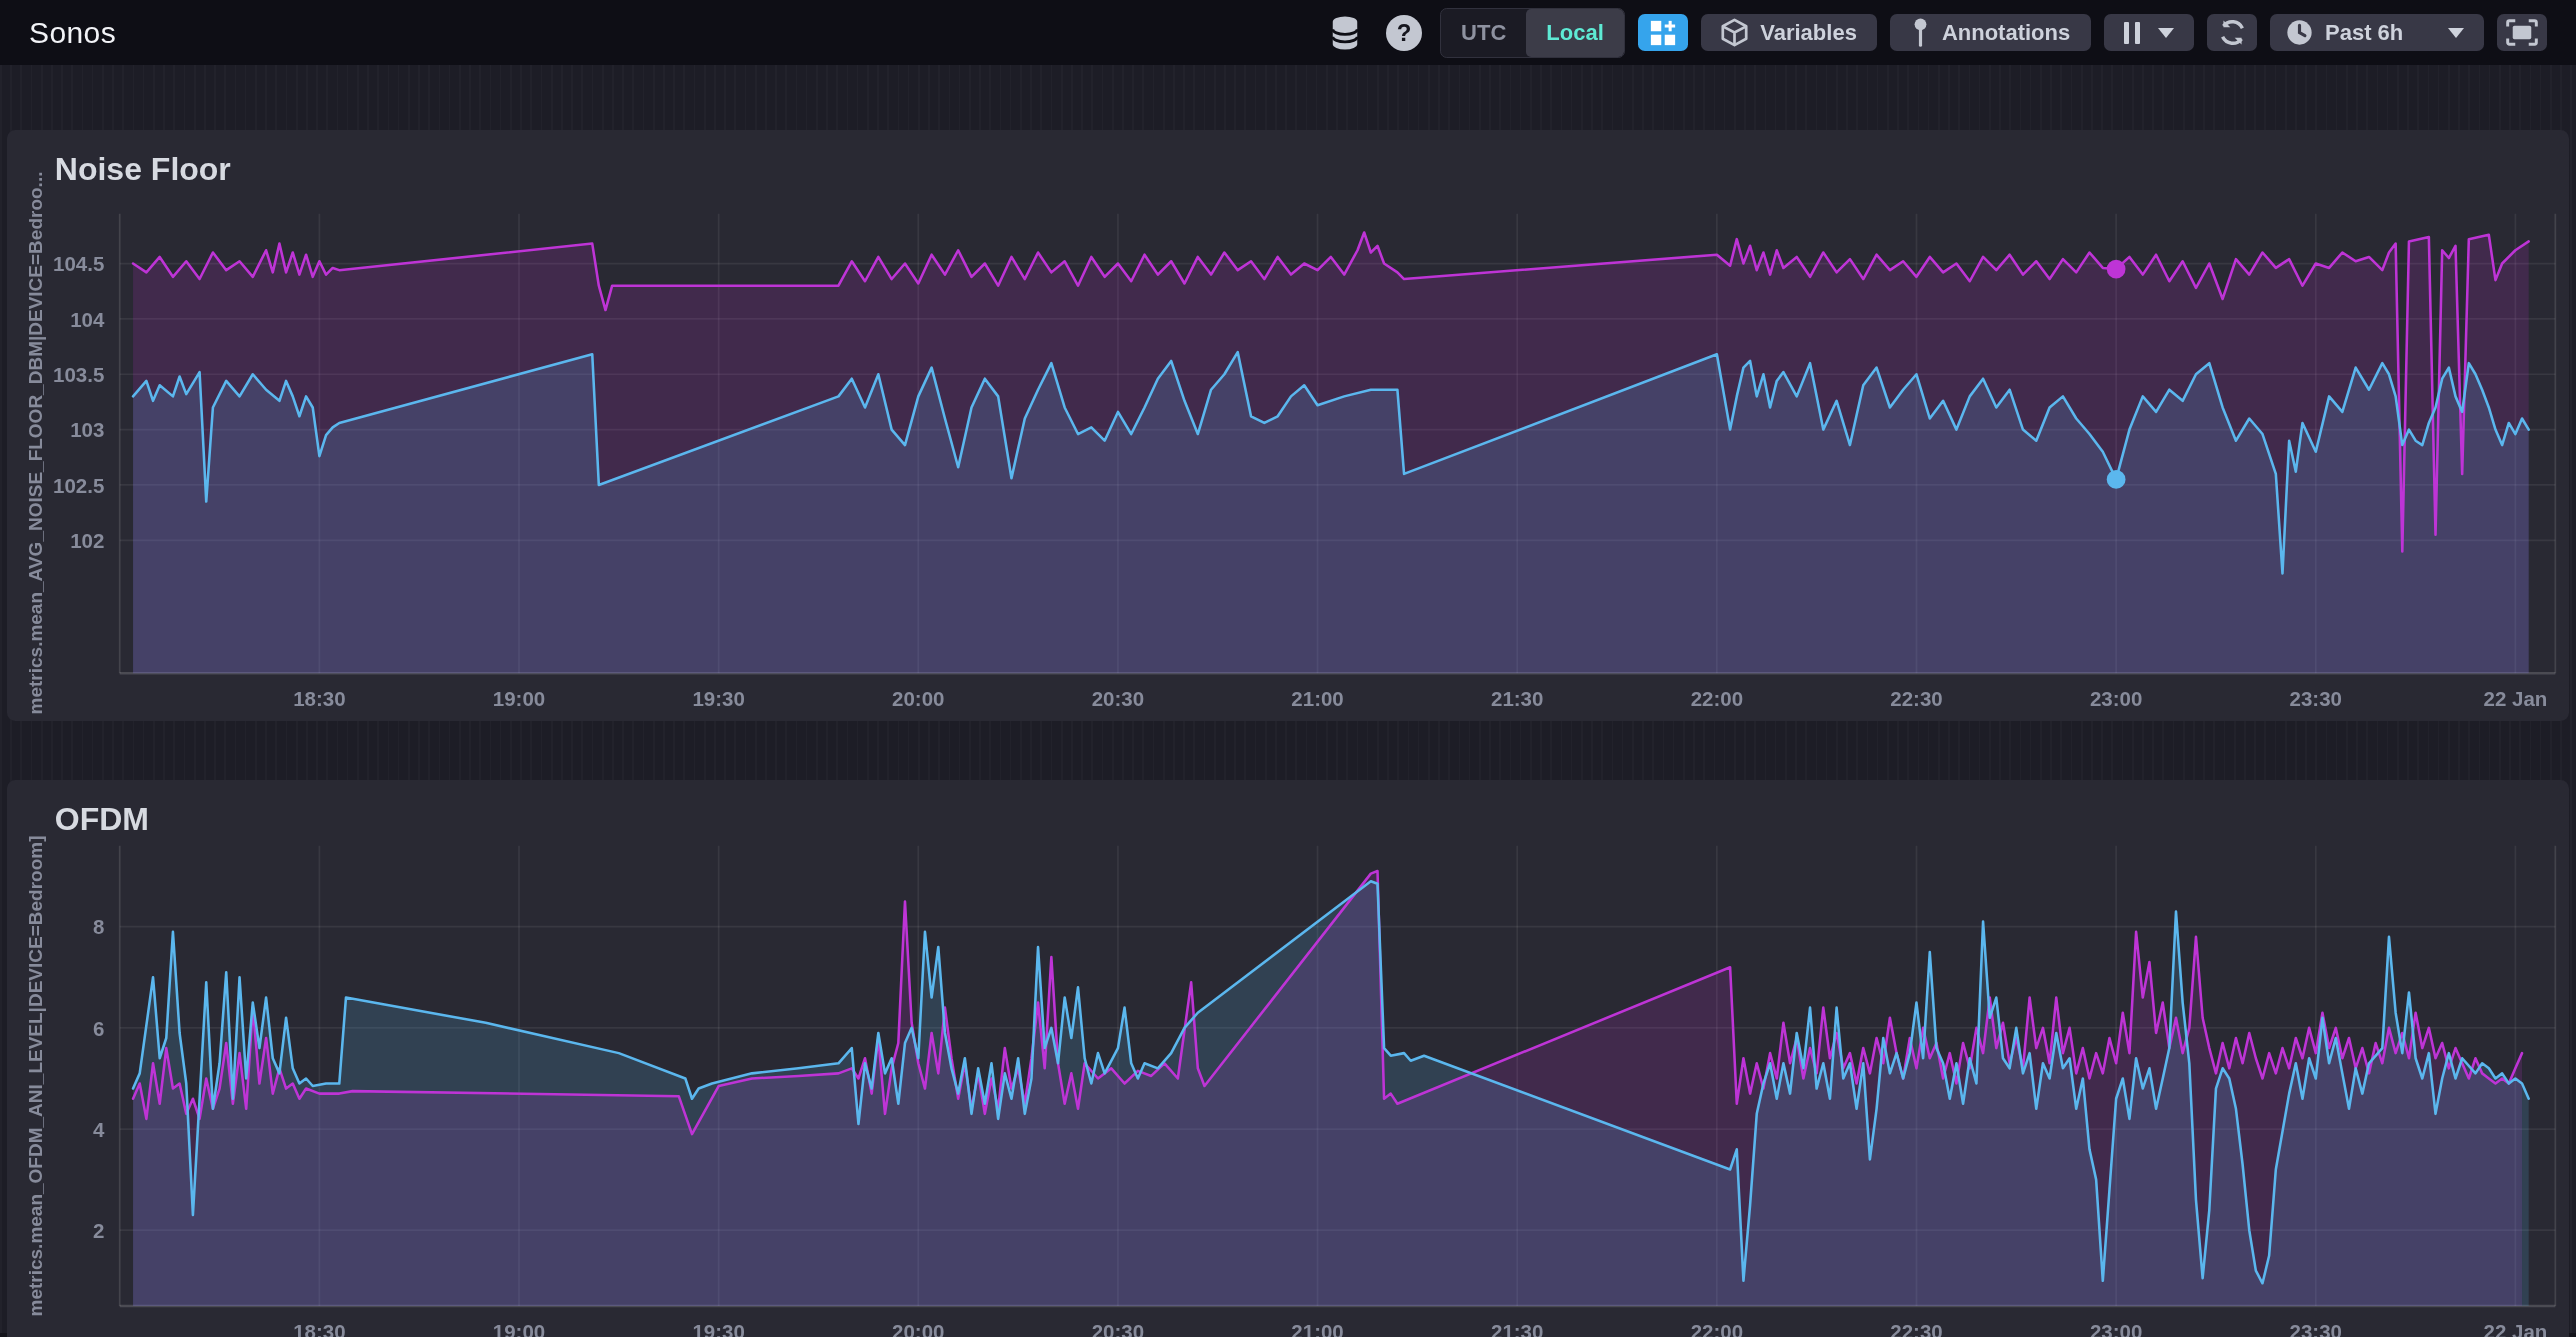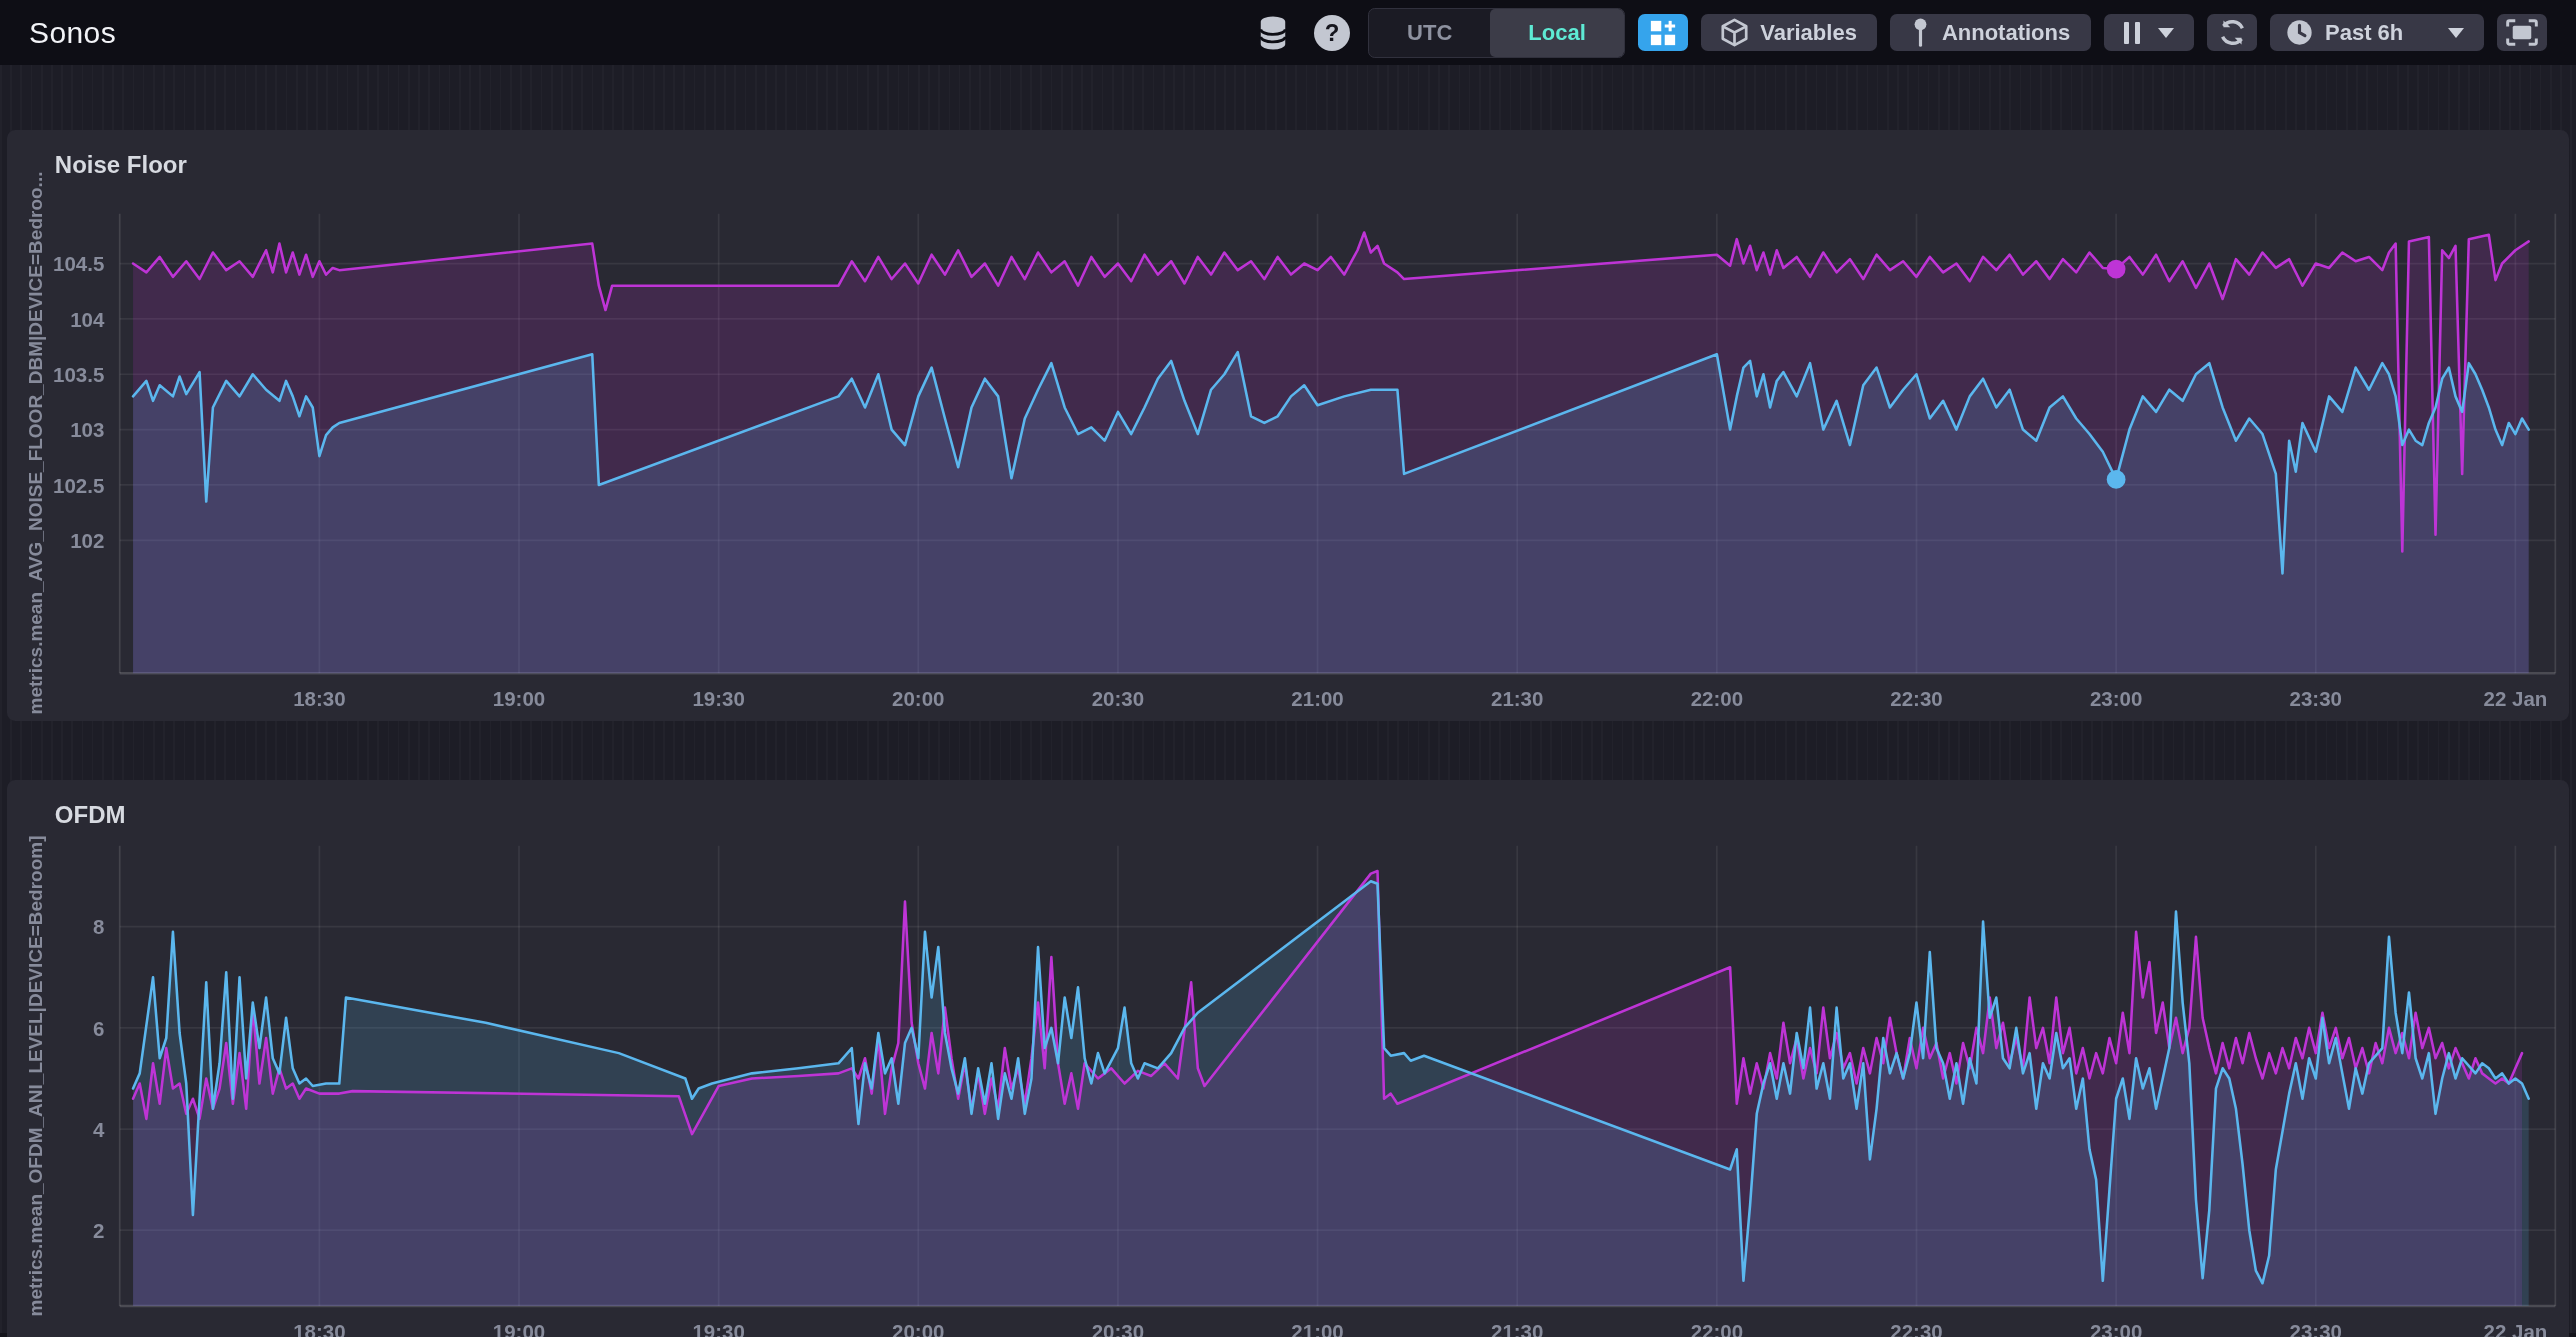--- a/index.html
+++ b/index.html
@@ -9,39 +9,39 @@
   
   .navbar { position:absolute; left:0; top:0; width:2576px; height:65px;
     background:#0e0e15; display:flex; align-items:center; padding:0 29px; z-index:5;justify-content:space-between; }
   .nav-title { font-size:30px; font-weight:500; color:#f2f3f7; letter-spacing:0.4px; }
   .nav-right { margin-left:auto; display:flex; align-items:center; gap:13px; }
   .nav-iconplain { width:46px; height:48px; display:flex; align-items:center; justify-content:center; color:#c3c7d1; cursor:pointer; }
   .help-circle { width:36px; height:36px; border-radius:50%; background:#c3c7d1; color:#15151d;
     font-size:24px; font-weight:bold; display:flex; align-items:center; justify-content:center; }
   .tz-toggle { display:flex; align-items:stretch; height:50px; border:1.7px solid #31313d;
     background:#1b1b24; border-radius:6.8px; overflow:hidden; }
-  .tz-seg { display:flex; align-items:center; padding:0 38px; font-size:22px; font-weight:bold; color:#8e92a0; cursor:pointer; }
+  .tz-seg { display:flex; align-items:center; padding:0 20px; font-size:22px; font-weight:bold; color:#8e92a0; cursor:pointer; }
   .tz-seg.selected { background:#3c3c48; color:#5eead4; border-radius:5.1px; }
   .btn { height:37px; background:#383846; border-radius:6.8px; color:#ced2dc;
     display:flex; align-items:center; gap:12px; padding:0 20.5px; font-size:22px; font-weight:bold; cursor:pointer; }
   .btn.square { width:50px; padding:0; justify-content:center; }
   .btn.accent { background:#35a4ec; color:#fff; }
   .caret { width:0; height:0; border-left:8.5px solid transparent; border-right:8.5px solid transparent;
     border-top:10.2px solid #ced2dc; margin-left:5.1px; }
   .pause-bars { display:flex; gap:6px; }
   .pause-bars span { display:block; width:5.1px; height:22px; background:#ced2dc; border-radius:0.9px; }
 
   
   .main { position:absolute; left:0; top:65px; width:2576px; height:1268px;
     background:#1d1d26;
     background-image:repeating-linear-gradient(90deg, rgba(255,255,255,0.022) 0 1.7px, transparent 1.7px 10.2px); }
 
   .panel { position:absolute; left:6.8px; width:2562px; height:591px;
     background:#292933; border-radius:8.5px; }
-  .panel-title { position:absolute; left:48px; top:20.5px; font-size:24px; font-weight:bold; color:#d7dae1; }
+  .panel-title { position:absolute; left:48px; top:20.5px; font-size:32px; font-weight:bold; color:#d7dae1; }
   .ylabel { position:absolute; left:29px; white-space:nowrap; font-size:19px; font-weight:600; color:#878b9b;
     transform:translate(-50%,-50%) rotate(-90deg); }
   svg.chart { position:absolute; left:0; top:0; }
   svg.chart text { font-family:"Liberation Sans", sans-serif; font-size:24px; font-weight:600; fill:#878b9b; }
 </style>
 </head>
 <body>
 
 <div class="navbar">
   <div class="nav-title">Sonos</div>

